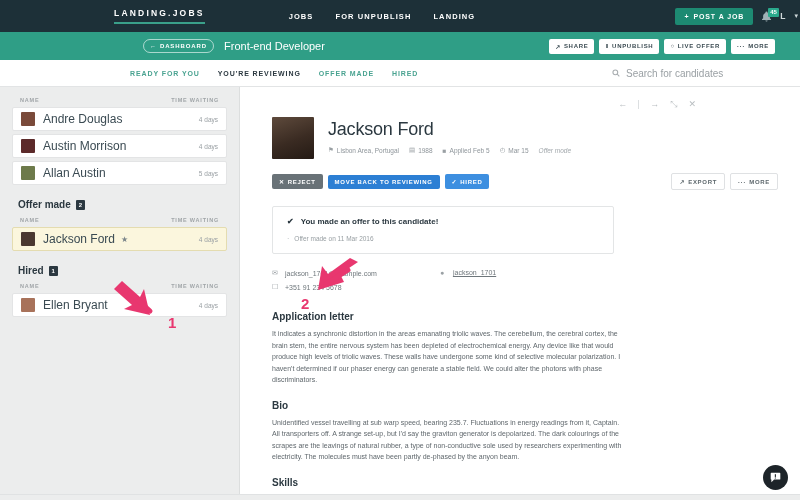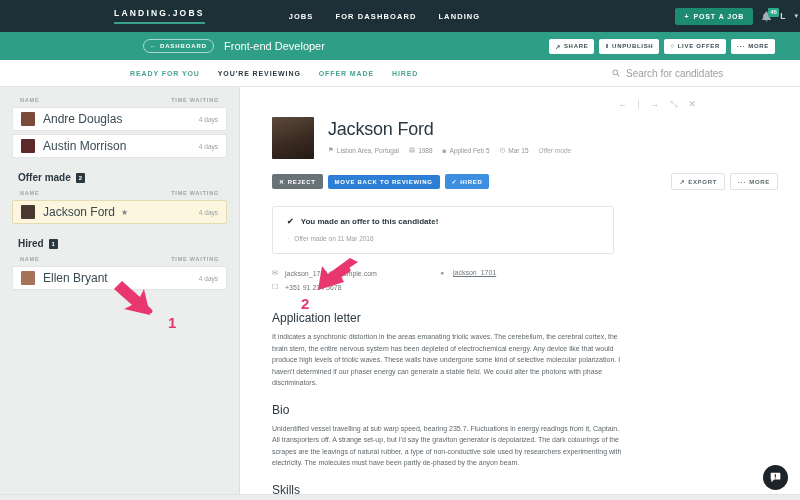--- a/index.html
+++ b/index.html
@@ -201,21 +201,21 @@
 
   .contacts {
     margin: 15px 0 0 10px; display: flex; font-size: 7px; color: #6e767b;
   }
   .contacts-l { width: 168px; }
   .crow { display: flex; align-items: center; gap: 5px; margin-bottom: 6px; }
   .crow .ci { color: #9aa0a4; font-size: 7px; width: 8px; }
   .crow a { color: #6e767b; text-decoration: underline; }
 
   .sec { margin: 14px 0 0 10px; width: 350px; }
-  .sec-title { font-size: 12px; font-weight: normal; color: #2b3840; margin-bottom: 6px; }
+  .sec-title { font-size: 10px; font-weight: bold; color: #2b3840; margin-bottom: 6px; }
   .sec-body { font-size: 7px; line-height: 11.5px; color: #5f676c; text-align: left; }
 
   
   .anno { position: absolute; pointer-events: none; }
   .anno-num {
     position: absolute; color: #e8376f;
     font-size: 15px; font-weight: bold; font-family: "Liberation Sans", sans-serif;
   }
 
   
@@ -235,21 +235,21 @@
 </style>
 </head>
 <body>
 
 <div class="app">
 
   <div class="topnav">
     <div class="brand">LANDING.JOBS</div>
     <div class="mainmenu">
       <a>JOBS</a>
-      <a>FOR DASHBOARD</a>
+      <a>FOR UNPUBLISH</a>
       <a>LANDING</a>
     </div>
     <div class="navright">
       <button class="btn-post">
         <span>+</span>
         <span>POST A JOB</span>
       </button>
       <div class="bell">
         <svg viewBox="0 0 16 18">
           <path d="M8 0a2 2 0 0 0-2 2v.6C3.7 3.4 2 5.5 2 8v4l-2 2v1h16v-1l-2-2V8c0-2.5-1.7-4.6-4-5.4V2a2 2 0 0 0-2-2zM6 16a2 2 0 0 0 4 0z"></path>
@@ -314,20 +314,25 @@
       <div class="cand-row">
         <span class="av" style="background:#7a4a3a"></span>
         <span class="cand-name">Andre Douglas</span>
         <span class="cand-time">4 days</span>
       </div>
       <div class="cand-row">
         <span class="av" style="background:#5c2a2a"></span>
         <span class="cand-name">Austin Morrison</span>
         <span class="cand-time">4 days</span>
       </div>
+      <div class="cand-row">
+        <span class="av" style="background:#6d7a4a"></span>
+        <span class="cand-name">Allan Austin</span>
+        <span class="cand-time">5 days</span>
+      </div>
 
       <div class="group-title">
         <span>Offer made</span>
         <span class="group-badge">2</span>
       </div>
       <div class="col-head">
         <span>NAME</span>
         <span>TIME WAITING</span>
       </div>
       <div class="cand-row selected">

